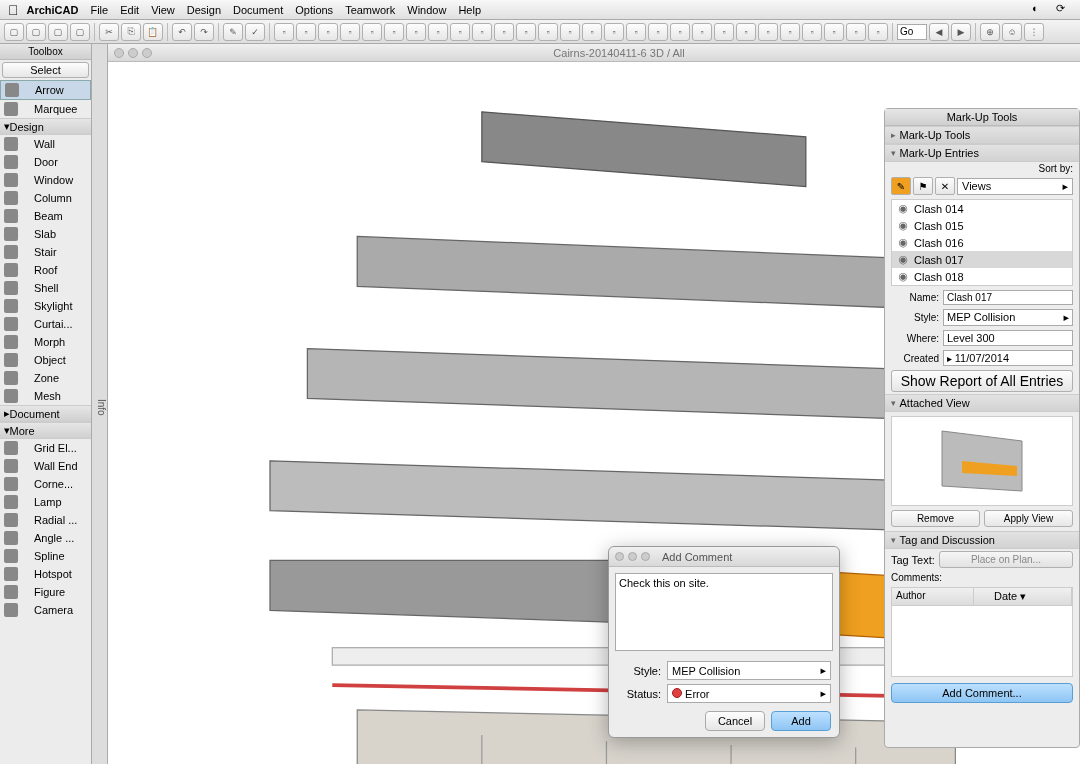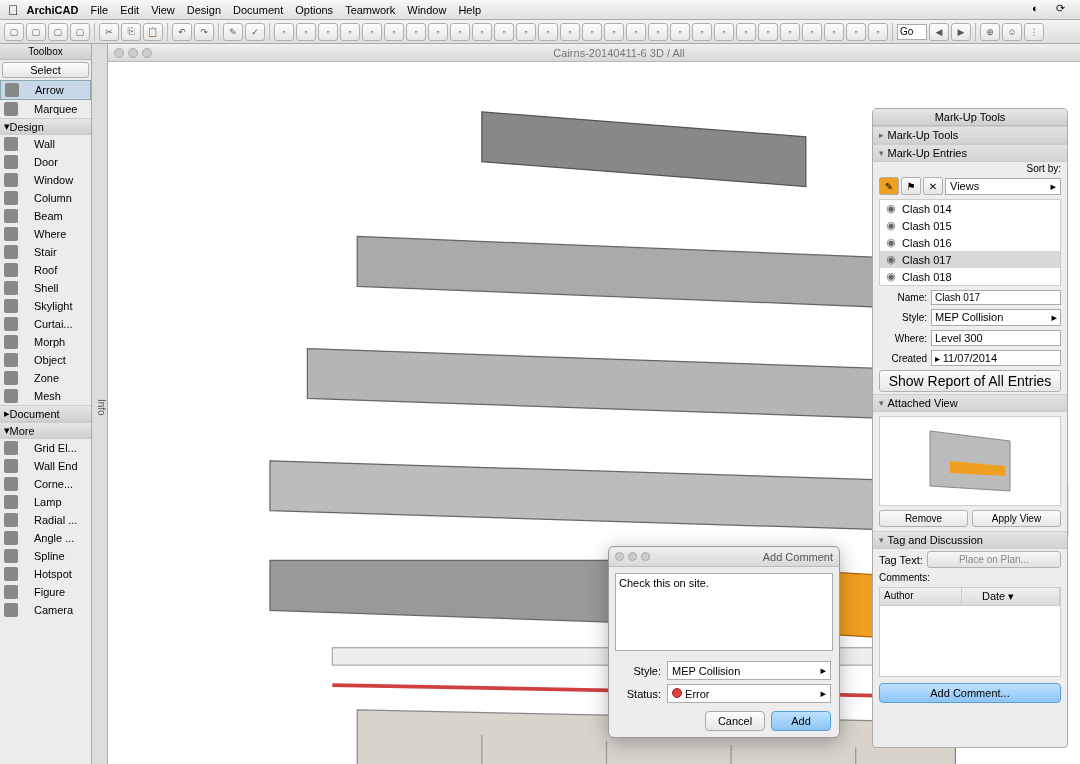--- a/index.html
+++ b/index.html
@@ -41,21 +41,21 @@
 .canvas-header .dot { width: 10px; height: 10px; border-radius: 50%; background: #ccc; border: 1px solid #aaa; }
 .canvas-header .title { flex: 1; text-align: center; color: #777; font-size: 11px; }
 .mini-toolbar { position: absolute; top: 22px; left: 14px; height: 22px; display: flex; gap: 4px; align-items: center; }
 .mini-toolbar .tbtn { width: 20px; height: 18px; background: linear-gradient(#fdfdfd,#e6e6e6); border: 1px solid #b0b0b0; border-radius: 3px; }
 .canvas { position: absolute; top: 18px; left: 0; right: 0; bottom: 0; background: #fff; overflow: hidden; }
 
 
 .building { position: absolute; inset: 0; }
 
 
-.markup { width: 196px; background: #ededed; border-left: 1px solid #aaa; display: flex; flex-direction: column; position: absolute; right: 12px; top: 108px; height: 640px; border: 1px solid #aaa; border-radius: 4px; }
+.markup { width: 196px; background: #ededed; border-left: 1px solid #aaa; display: flex; flex-direction: column; position: absolute; right: 0; top: 108px; height: 640px; border: 1px solid #aaa; border-radius: 4px; }
 .markup .panel-title { background: linear-gradient(#e6e6e6,#cfcfcf); text-align: center; padding: 2px 0; border-bottom: 1px solid #bbb; font-size: 11px; }
 .markup .sec-hdr { background: linear-gradient(#e2e2e2,#d2d2d2); padding: 2px 6px; border-top: 1px solid #ccc; border-bottom: 1px solid #ccc; display: flex; align-items: center; gap: 4px; }
 .markup .sec-hdr .tri { font-size: 9px; color: #666; }
 .markup .sort-row { text-align: right; padding: 1px 6px; font-size: 10px; }
 .markup .icon-row { display: flex; padding: 2px 6px; gap: 2px; align-items: center; }
 .markup .icon-row .ibtn { width: 20px; height: 18px; border: 1px solid #b0b0b0; background: linear-gradient(#fdfdfd,#e6e6e6); border-radius: 2px; display:flex; align-items:center; justify-content:center; font-size:10px;}
 .markup .icon-row .views { flex: 1; border: 1px solid #aaa; background: #fff; padding: 1px 4px; display: flex; justify-content: space-between; }
 .markup .entries { background: #fff; margin: 2px 6px; border: 1px solid #ccc; }
 .markup .entry { padding: 2px 4px; display: flex; align-items: center; gap: 4px; }
 .markup .entry.selected { background: #d8d8d8; }
@@ -74,21 +74,21 @@
 .markup .comments-table .th { display: flex; background: linear-gradient(#f0f0f0,#dcdcdc); border-bottom: 1px solid #ccc; gap: 16px; }
 .markup .comments-table .th div { flex: 1; padding: 2px 4px; border-right: 1px solid #ccc; font-size: 10px; }
 .markup .comments-body { height: 70px; }
 .markup .add-comment-btn { margin: 4px 6px; background: linear-gradient(#bde0ff,#8ec5f4); border: 1px solid #5a9fd4; border-radius: 4px; text-align: center; padding: 3px 0; font-size: 11px; }
 
 
 .dialog { position: absolute; left: 608px; top: 546px; width: 232px; background: #ededed; border: 1px solid #999; border-radius: 6px; box-shadow: 0 4px 20px rgba(0,0,0,0.3); }
 .dialog .dlg-title { height: 20px; background: linear-gradient(#f0f0f0,#d8d8d8); border-bottom: 1px solid #bbb; display: flex; align-items: center; padding: 0 6px; border-radius: 6px 6px 0 0; }
 .dialog .dlg-title .traffic { display: flex; gap: 4px; margin-right: 12px; }
 .dialog .dlg-title .dot { width: 9px; height: 9px; border-radius: 50%; background: #ccc; border: 1px solid #aaa; }
-.dialog .dlg-title .t { flex: 1; text-align: right; color: #555; }
+.dialog .dlg-title .t { flex: 1; text-align: left; color: #555; }
 .dialog textarea { width: calc(100% - 12px); margin: 6px; height: 78px; border: 1px solid #aaa; padding: 3px; font-size: 11px; resize: none; }
 .dialog .dlg-kv { display: flex; padding: 2px 8px; align-items: center; gap: 6px; }
 .dialog .dlg-kv label { width: 44px; text-align: right; }
 .dialog .dlg-kv .sel { flex: 1; border: 1px solid #aaa; background: #fff; padding: 2px 4px; display: flex; justify-content: space-between; align-items: center; }
 .dialog .dlg-btns { display: flex; justify-content: flex-end; gap: 6px; padding: 6px 8px; }
 .dialog .dlg-btns .btn { width: 60px; text-align: center; padding: 3px 0; border: 1px solid #aaa; border-radius: 4px; background: linear-gradient(#fdfdfd,#e6e6e6); }
 .dialog .dlg-btns .btn.primary { background: linear-gradient(#bde0ff,#8ec5f4); border-color: #5a9fd4; }
 
 .status-dot { width: 10px; height: 10px; border-radius: 50%; background: #e04040; display: inline-block; border: 1px solid #a02020; }
 </style>
@@ -199,21 +199,21 @@
     <div class="tool-item">
         <span class="icn"></span>
         <span>Column</span>
       </div>
     <div class="tool-item">
         <span class="icn"></span>
         <span>Beam</span>
       </div>
     <div class="tool-item">
         <span class="icn"></span>
-        <span>Where</span>
+        <span>Slab</span>
       </div>
     <div class="tool-item">
         <span class="icn"></span>
         <span>Stair</span>
       </div>
     <div class="tool-item">
         <span class="icn"></span>
         <span>Roof</span>
       </div>
     <div class="tool-item">

